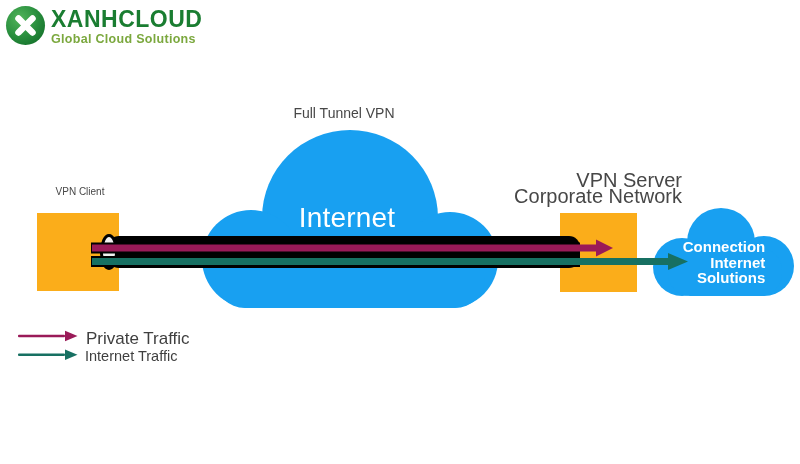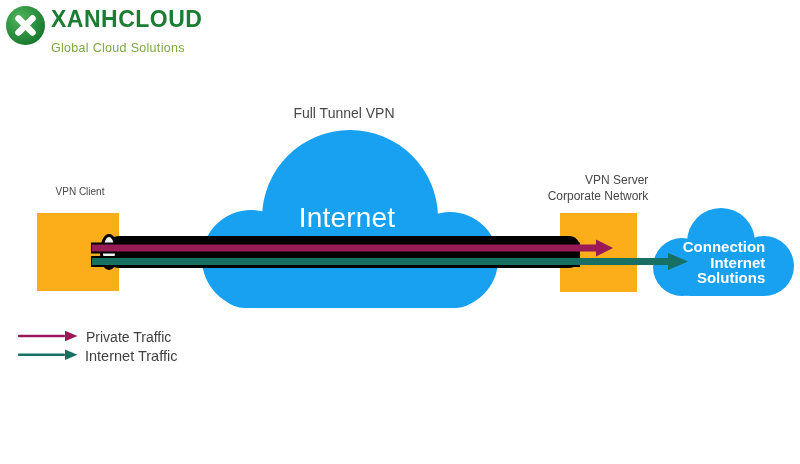--- a/index.html
+++ b/index.html
@@ -9,35 +9,35 @@
     background:#ffffff;
     overflow:hidden;
     font-family:"Liberation Sans", sans-serif;
   }
   .shapes{position:absolute;left:0;top:0;}
   .lbl{position:absolute;color:#474747;white-space:nowrap;}
   .lbl.centered{transform:translateX(-50%);text-align:right;}
   .lbl-client{left:80px;top:186px;font-size:10px;}
   .lbl-title{left:344px;top:105px;font-size:14px;}
   .lbl-internet{left:347px;top:202px;font-size:28px;color:#ffffff;letter-spacing:.2px;}
-  .lbl-server{left:598px;top:172px;font-size:12px;line-height:16px;}
+  .lbl-server{left:598px;top:172px;font-size:20px;line-height:16px;}
   .lbl-corp{left:724px;top:239px;font-size:15px;line-height:15.5px;color:#ffffff;font-weight:600;}
-  .lbl-legend1{left:86px;top:329px;font-size:14px;color:#3f3f3f;}
+  .lbl-legend1{left:86px;top:329px;font-size:17px;color:#3f3f3f;}
   .lbl-legend2{left:85px;top:347.5px;font-size:14.5px;color:#3f3f3f;}
 
   .logo{position:absolute;left:6px;top:6px;display:flex;align-items:flex-start;}
   .logo-mark{
     width:39px;height:39px;border-radius:50%;
     background:radial-gradient(circle at 35% 32%, #52b45b 0%, #2c9240 45%, #0a6422 100%);
     display:flex;align-items:center;justify-content:center;
     flex:0 0 auto;
   }
   .logo-text{margin-left:6px;padding-top:2px;}
   .brand{font-size:23px;font-weight:bold;color:#1a7d31;letter-spacing:.5px;line-height:23px;}
-  .tagline{font-size:12.5px;font-weight:normal;color:#7ba83e;letter-spacing:.3px;margin-top:10px;}
+  .tagline{font-size:12.5px;font-weight:bold;color:#7ba83e;letter-spacing:.3px;margin-top:1px;}
 </style>
 </head>
 <body>
 
 <div class="canvas">
 
   <svg class="shapes" width="800" height="464" viewBox="0 0 800 464">
 
     <g fill="#18a0f1">
       <g>

